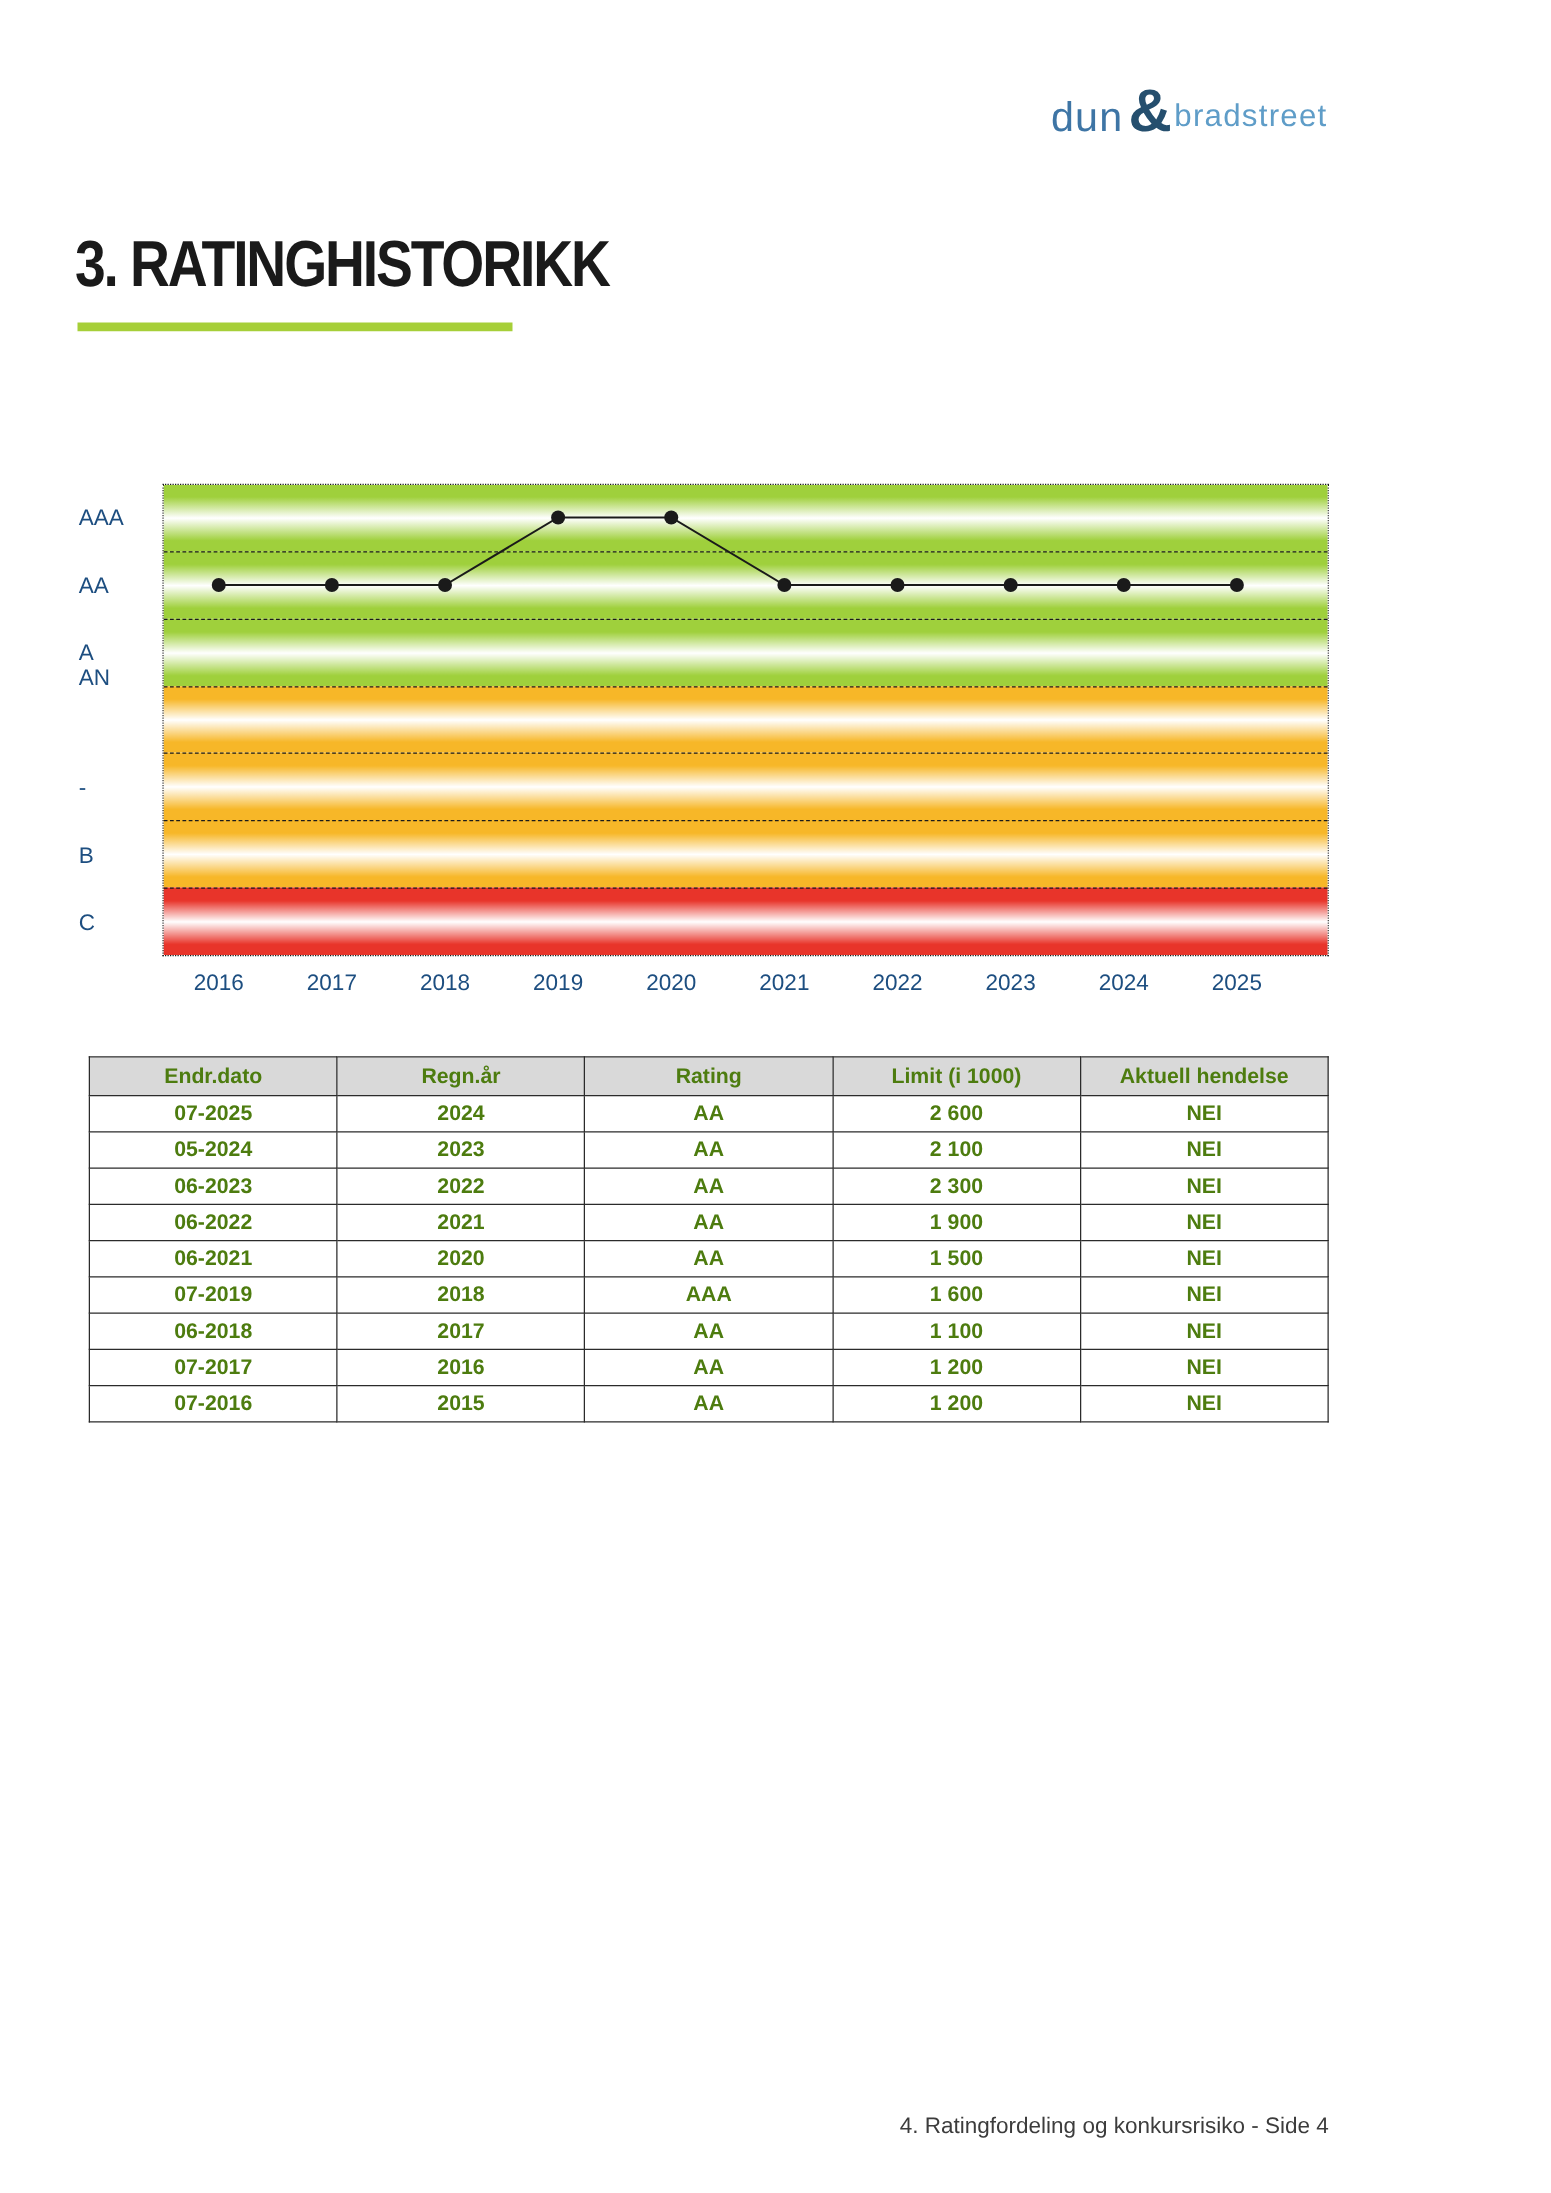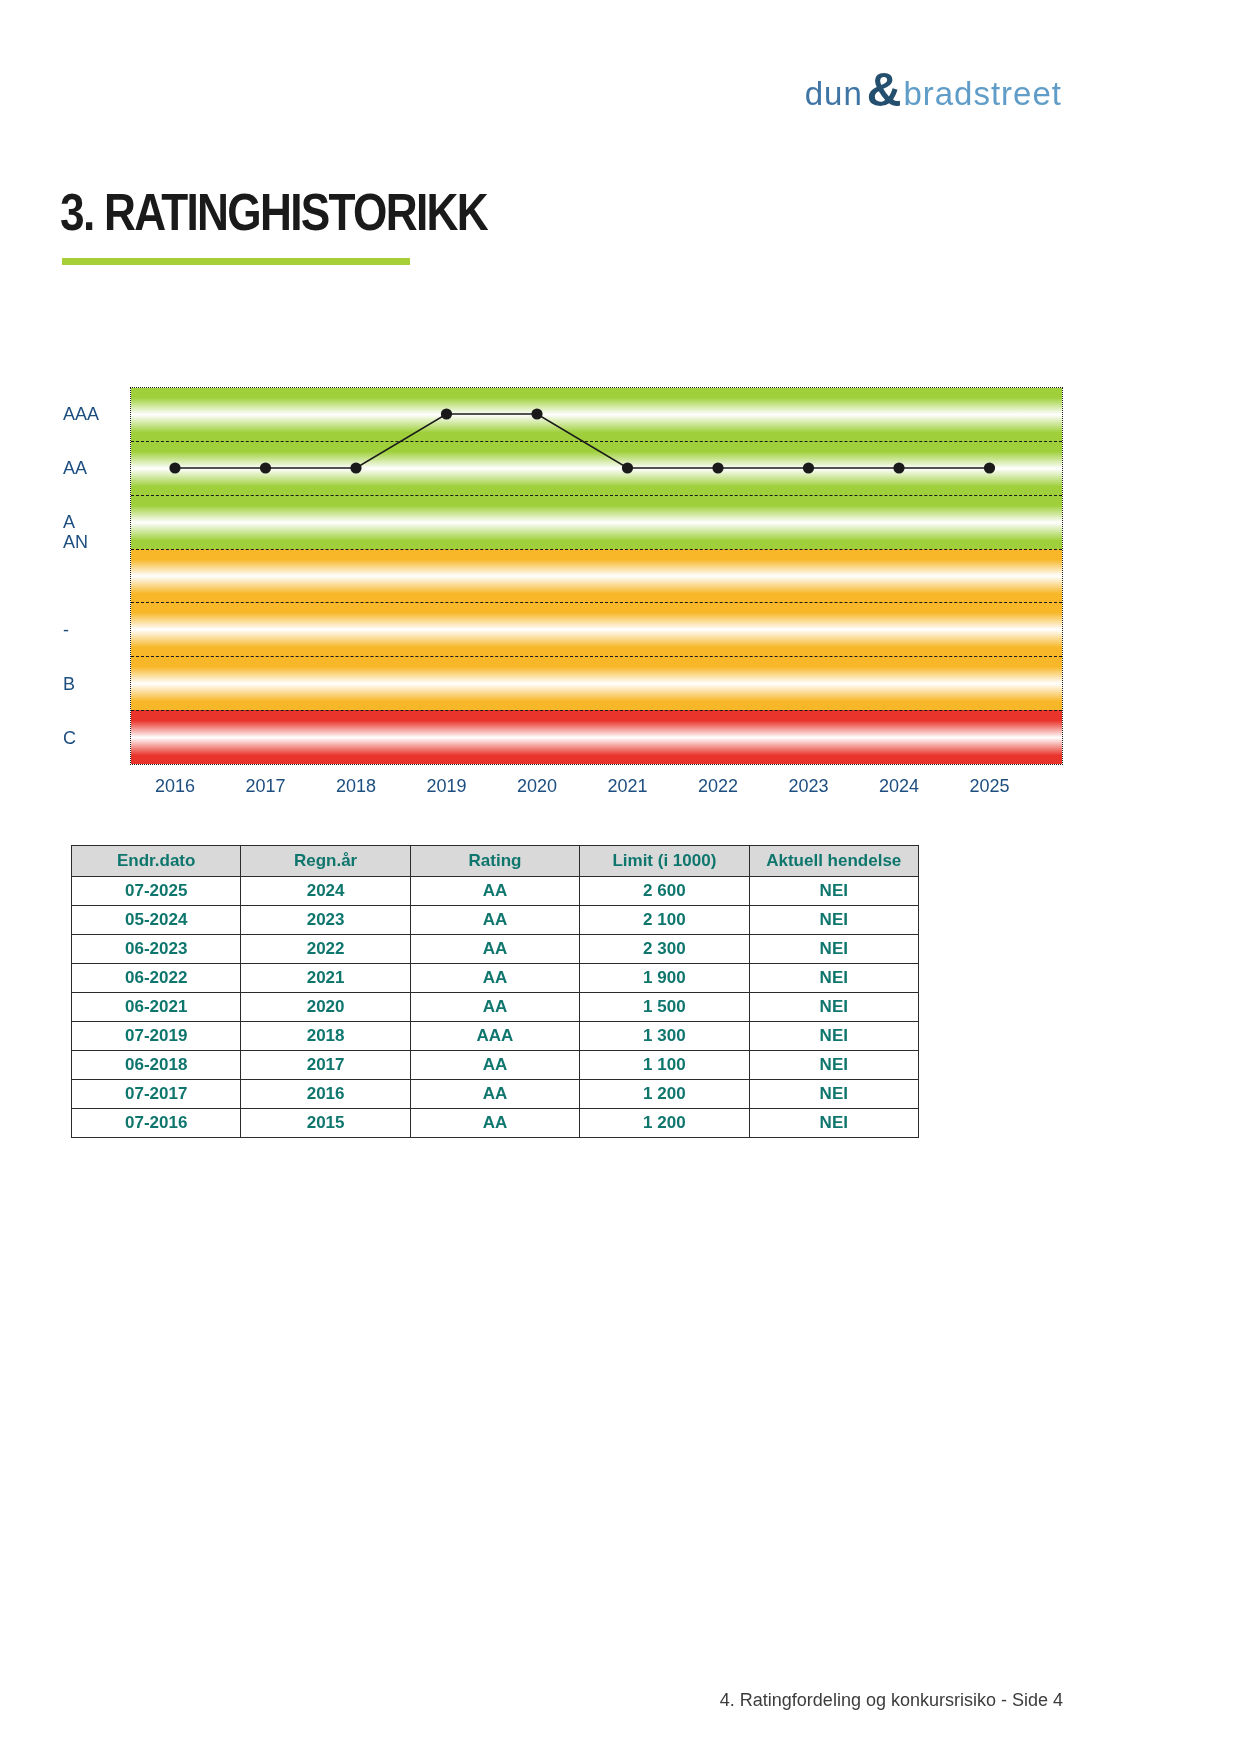--- a/index.html
+++ b/index.html
@@ -8,21 +8,21 @@
   .page {
     position:relative; width:1241px; height:1754px; background:#ffffff;
     overflow:hidden; margin:0 auto;
   }
 
   
   .logo { position:absolute; top:66px; right:179px; white-space:nowrap;
           display:flex; align-items:center; line-height:1;justify-content:space-between; }
   .logo-word1 { font-size:33px; letter-spacing:1px; font-weight:400; }
   .logo-amp   { font-size:48px; font-weight:600; margin:0 2px 6px 4px; }
-  .logo-word2 { font-size:33px; letter-spacing:1px; font-weight:400; }
+  .logo-word2 { font-size:25px; letter-spacing:1px; font-weight:400; }
 
   
   .page-title {
     position:absolute; left:60px; top:186px; font-size:52px; font-weight:bold;
     letter-spacing:-2px; color:#1a1a1a; line-height:1; white-space:nowrap;
     transform:scaleX(0.85); transform-origin:left center;
   }
   .title-underline { position:absolute; left:62px; top:258px; width:348px; height:7px; }
 
   
@@ -37,23 +37,23 @@
     position:absolute; left:63px; width:58px; text-align:left;
     font-size:18px; color:#1d4e80; line-height:20px; margin-top:-10px;
   }
   .xlab {
     position:absolute; top:776px; font-size:18px; color:#1d4e80;
     transform:translateX(-50%); white-space:nowrap; line-height:20px;
   }
 
   
   .rating-table {
-    position:absolute; left:71px; top:845px; width:848px;
+    position:absolute; left:71px; top:845px; width:992px;
     border-collapse:collapse; table-layout:fixed;
-    font-size:17px; color:#0f766e; text-align:center;
+    font-size:17px; color:#4d7c0f; text-align:center;
   }
   .rating-table th, .rating-table td { border:1px solid #2b2b2b; }
   .rating-table th { background:#d9d9d9; font-weight:bold; height:31px; }
   .rating-table td { background:#ffffff; font-weight:700; height:29px; }
 
   
   .footer {
     position:absolute; right:178px; top:1690px; font-size:18px; color:#3c3c3c;
     white-space:nowrap;
     margin-left:24px;
@@ -160,21 +160,21 @@
           <td>06-2021</td>
           <td>2020</td>
           <td>AA</td>
           <td>1 500</td>
           <td>NEI</td>
         </tr>
         <tr>
           <td>07-2019</td>
           <td>2018</td>
           <td>AAA</td>
-          <td>1 300</td>
+          <td>1 600</td>
           <td>NEI</td>
         </tr>
         <tr>
           <td>06-2018</td>
           <td>2017</td>
           <td>AA</td>
           <td>1 100</td>
           <td>NEI</td>
         </tr>
         <tr>

